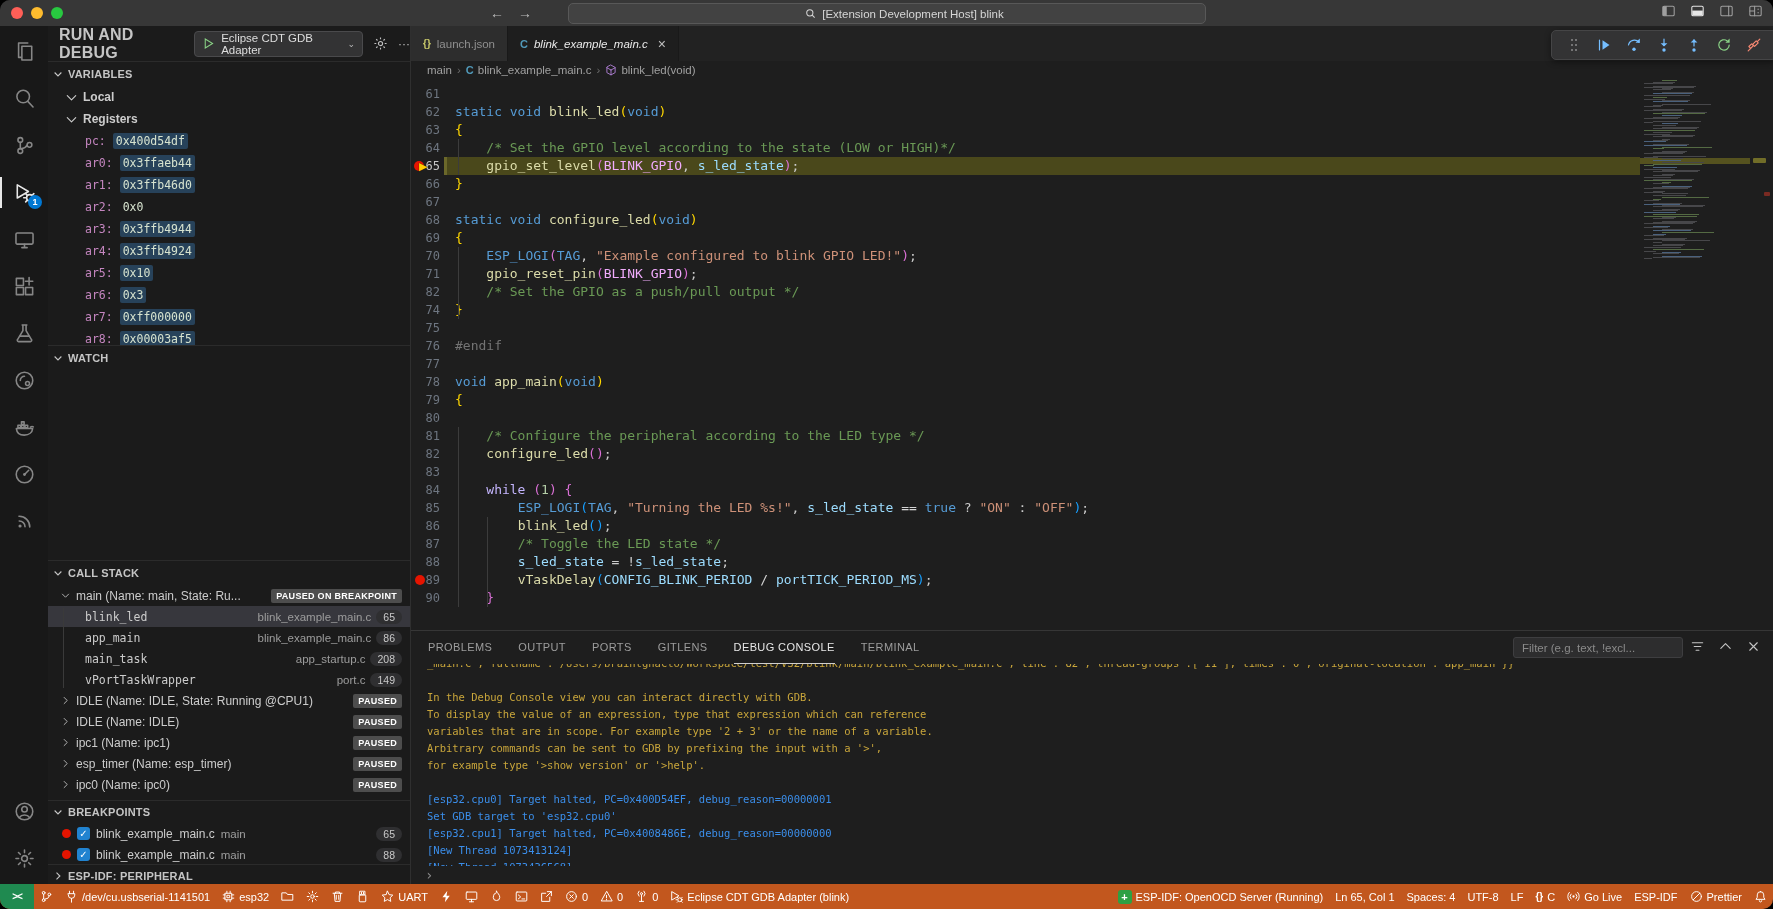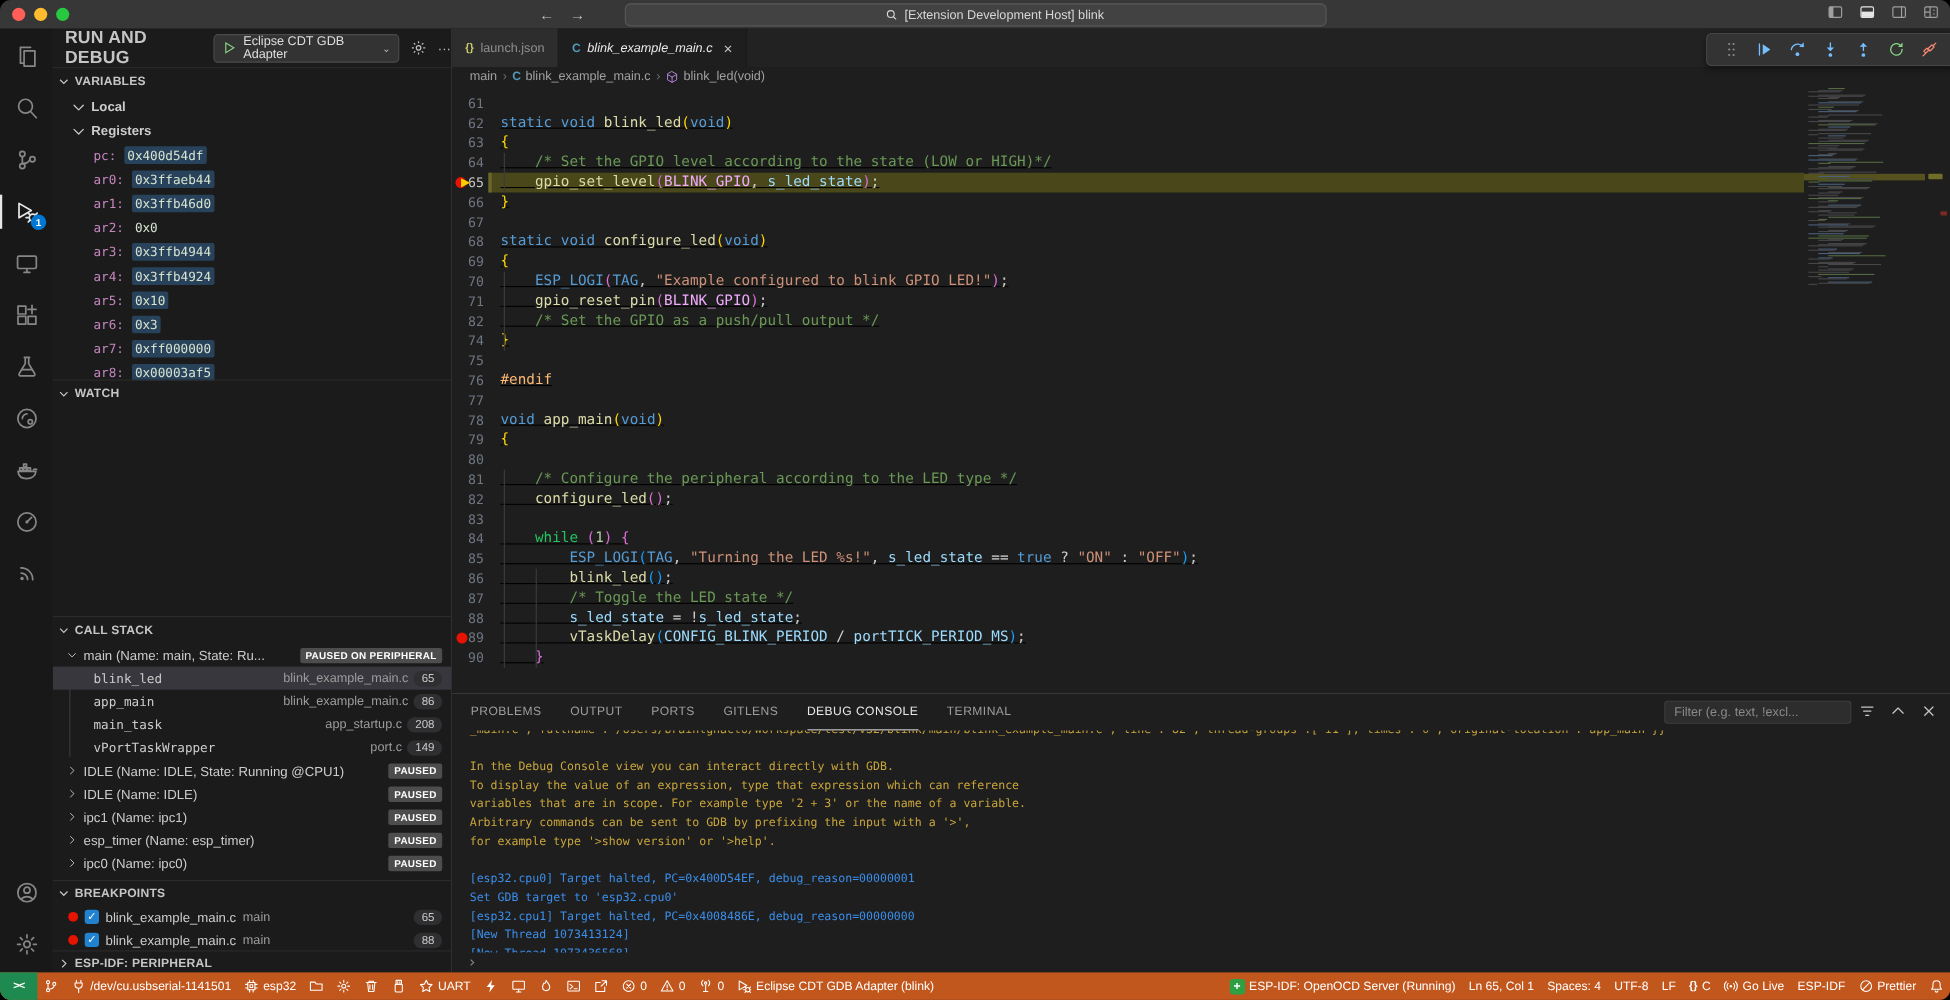--- a/index.html
+++ b/index.html
@@ -79,24 +79,24 @@
   .bc-sep{color:#6a6a6a;}
   .bc-item{display:flex;align-items:center;gap:4px;}
   .bcic svg{width:12px;height:12px;}
   .bc-item .symbol-method{color:#B180D7;}
   .code{position:absolute;top:53px;left:0;right:133px;bottom:0;overflow:hidden;}
   .cur-line-bg{position:absolute;left:33px;right:-1px;top:78px;height:18px;background:#4a481b;border-left:3px solid #6b682a;}
   .lines{position:relative;padding-top:6px;}
   .ln{height:18px;display:flex;font-family:"DejaVu Sans Mono",monospace;font-size:13px;line-height:18px;}
   .ln .num{width:29px;text-align:right;color:#6e7681;flex:none;font-size:12px;}
   .ln.cur .num{color:#c6c6c6;}
-  .ln .txt{white-space:pre;padding-left:15px;text-decoration:underline;}
-  .tk-kw{color:#569cd6}.tk-ctl{color:#22c55e}.tk-fn{color:#DCDCAA}.tk-cm{color:#6A9955}
+  .ln .txt{white-space:pre;padding-left:15px;}
+  .tk-kw{color:#569cd6}.tk-ctl{color:#c4b5fd}.tk-fn{color:#DCDCAA}.tk-cm{color:#6A9955}
   .tk-str{color:#CE9178}.tk-num{color:#B5CEA8}.tk-mac{color:#569CD6}.tk-teal{color:#f0abfc}
-  .tk-lblue{color:#9CDCFE}.tk-enum{color:#4FC1FF}.tk-pp{color:#fdba74}.tk-pl{color:#cccccc}
+  .tk-lblue{color:#9CDCFE}.tk-enum{color:#4FC1FF}.tk-pp{color:#737373}.tk-pl{color:#cccccc}
   .tk-op{color:#d4d4d4}.tk-b1{color:#FFD700}.tk-b2{color:#DA70D6}.tk-b3{color:#179FFF}
   .guide{position:absolute;width:1px;background:#3c3c3c;}
   .glyph-dot{position:absolute;width:10px;height:10px;border-radius:50%;background:#E51400;}
   .glyph-arrow{position:absolute;color:#FFCC00;font-size:11px;line-height:11px;text-shadow:0 0 1px #000;}
   .minimap{position:absolute;top:53px;right:23px;width:110px;bottom:0;}
   .mm-bar{position:absolute;height:1px;}
   .mm-band{position:absolute;left:0;right:0;top:79px;height:6px;background:#55521f;}
   .ruler{position:absolute;top:53px;right:0;width:23px;bottom:0;}
   .rl-mark{position:absolute;border-radius:1px;}
   .dbgbar{position:absolute;left:1140px;top:4px;width:224px;height:28px;background:#333334;border:1px solid #454546;border-radius:5px;box-shadow:0 2px 6px rgba(0,0,0,.45);display:flex;align-items:center;justify-content:space-evenly;z-index:5;}
@@ -382,21 +382,21 @@
         <span>CALL STACK</span>
       </div>
       <div id="stack-body">
           <div class="cs-row">
             <span class="ic ">
               <svg viewBox="0 0 16 16" stroke="currentColor" fill="none" stroke-width="1.2" stroke-linecap="round" stroke-linejoin="round">
                 <path d="M3.5 6l4.5 4.5L12.5 6"></path>
               </svg>
             </span>
             <span class="thread-label">main (Name: main, State: Ru...</span>
-            <span class="badge">PAUSED ON PERIPHERAL</span>
+            <span class="badge">PAUSED ON BREAKPOINT</span>
           </div>
           <div class="cs-frames">
             <div class="cs-row frame selected">
               <span class="cs-fn">blink_led</span>
               <span class="cs-file">blink_example_main.c</span>
               <span class="pill">65</span>
             </div>
             <div class="cs-row frame ">
               <span class="cs-fn">app_main</span>
               <span class="cs-file">blink_example_main.c</span>

